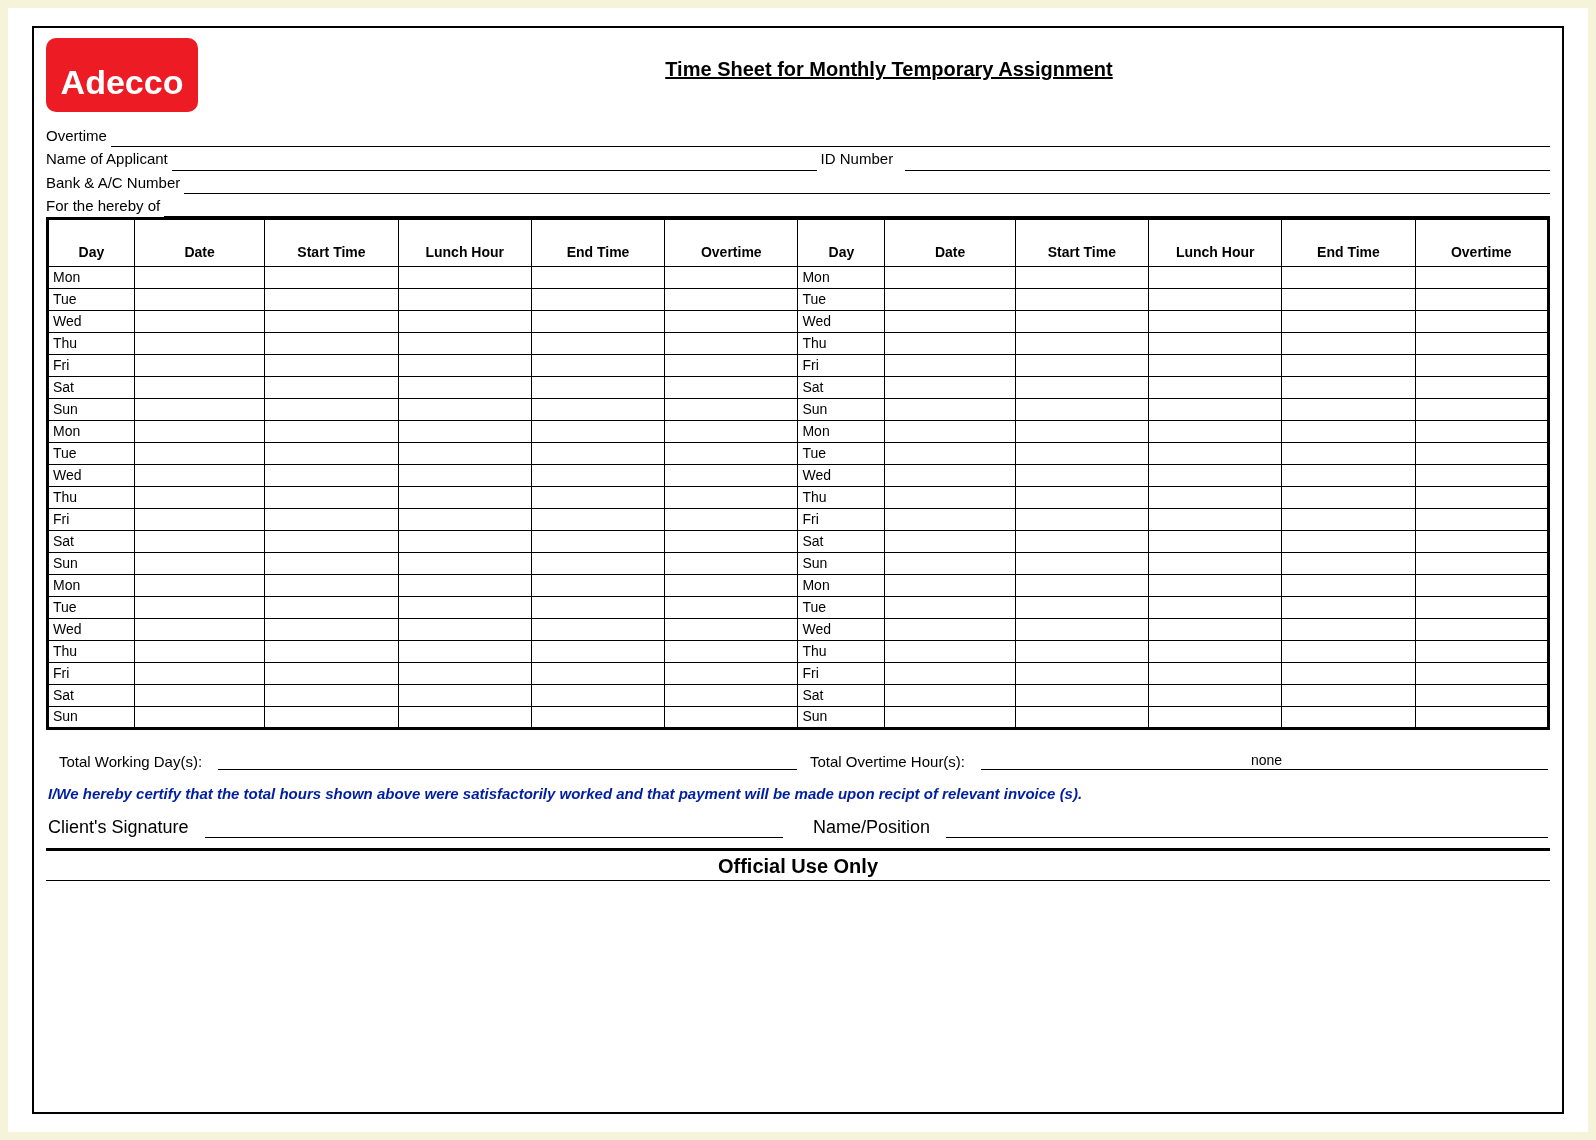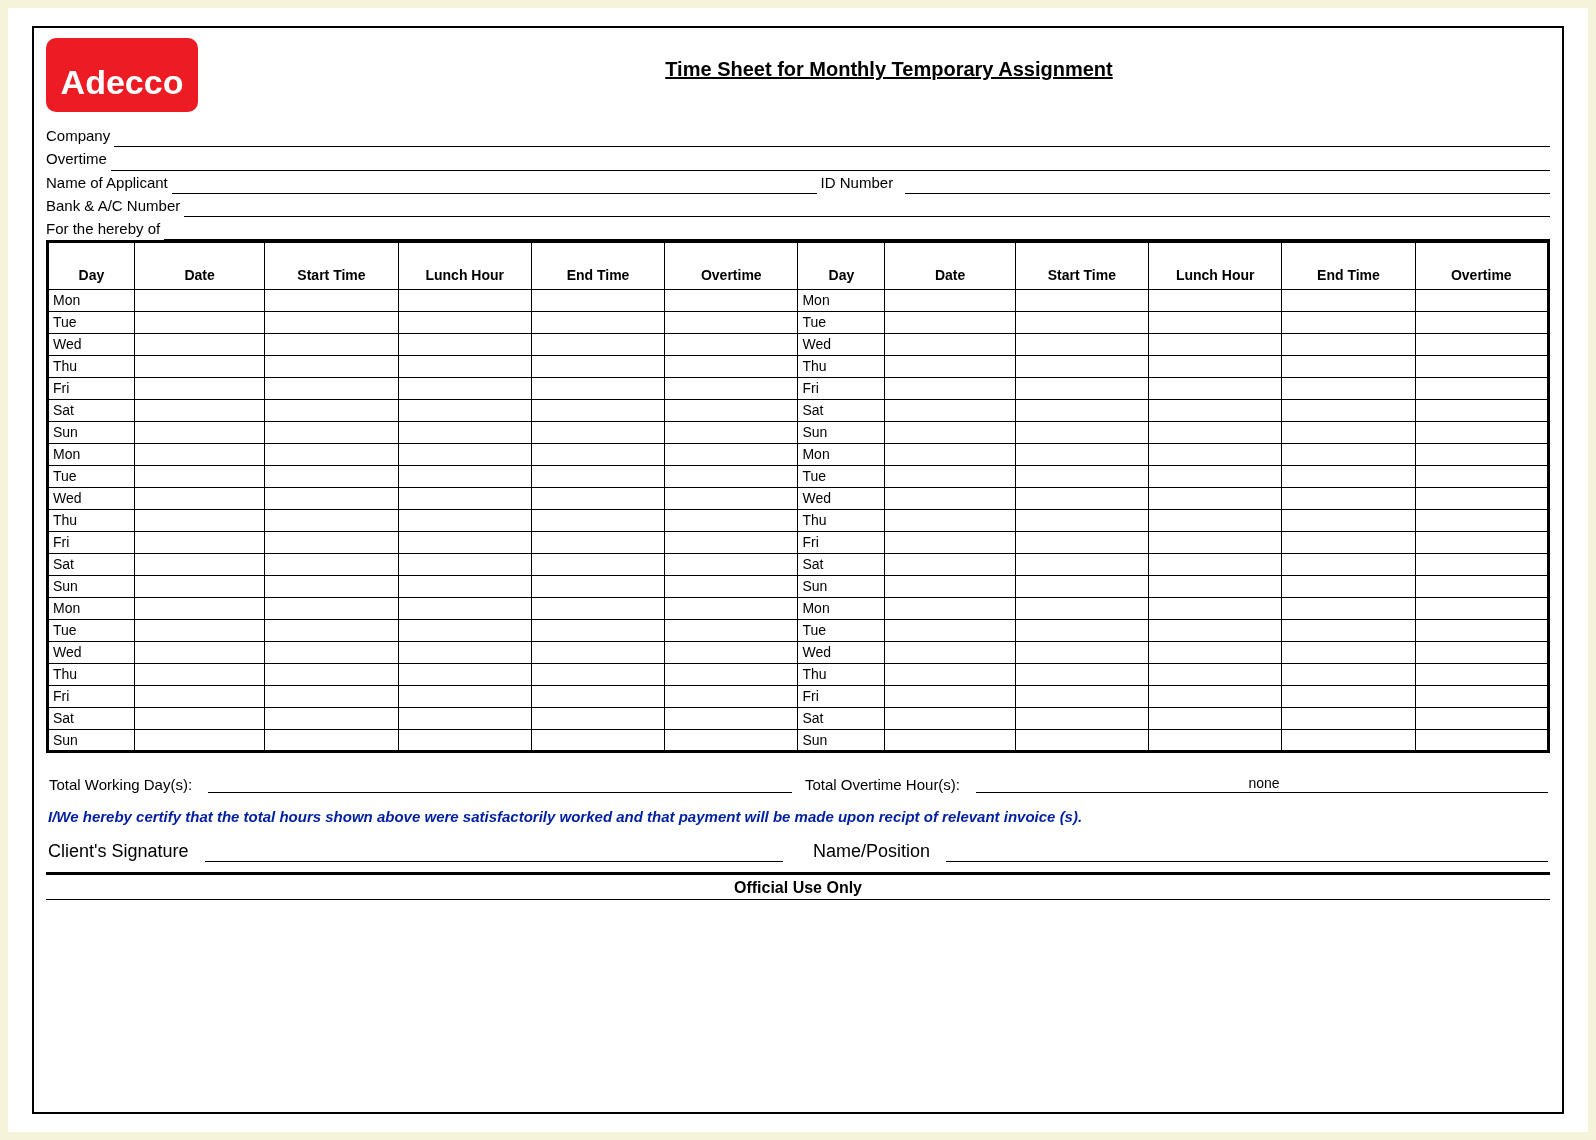--- a/index.html
+++ b/index.html
@@ -84,56 +84,52 @@
   table.sheet th {
     font-weight: 700;
     text-align: center;
     vertical-align: bottom;
     padding: 4px 2px 6px 2px;
     height: 48px;
   }
   col.c-day { width: 60px; }
   col.c-date { width: 90px; }
   col.c-std { width: 92px; }
-  .totals { display:flex; gap:13px; margin: 22px 2px 14px 3px; font-size:15px; }
+  .totals { display:flex; gap:13px; margin: 22px 2px 14px 13px; font-size:15px; }
   .totals .seg { display:flex; flex:1; align-items:flex-end; }
   .totals .seg .line { flex:1; border-bottom:1px solid #000; height:18px; margin-left:16px; padding-left:4px; font-size:14px;text-align:center; }
   .cert {
     color: #001fa0;
     font-style: italic;
     font-weight: 700;
     font-size: 15px;
     margin: 6px 2px 13px 2px;
     line-height: 1.35;
   }
   .sig { display:flex; gap:30px; font-size:18px; margin: 0 2px 10px 2px; }
   .sig .seg { display:flex; flex:1; align-items:flex-end; }
   .sig .line { flex:1; border-bottom:1px solid #000; height:18px; margin-left:16px; }
   .hr-strong { border:0; border-top:3px solid #000; margin: 8px 0 4px 0; }
-  .official { text-align:center; font-weight:700; font-size:16px; }
+  .official { text-align:center; font-weight:700; font-size:20px; }
   .hr-thin { border:0; border-top:1.5px solid #000; margin-top:2px; }
 </style>
 </head>
 <body>
 
 <div class="page">
   <div class="inner-border">
 
     <div class="header-row">
       <div class="logo">Adecco</div>
       <div class="title-wrap">
         <span class="title">Time Sheet for Monthly Temporary Assignment</span>
       </div>
     </div>
 
     <div class="meta">
-      <div class="meta-row">
-        <span class="meta-label">Company</span>
-        <span class="meta-line"></span>
-      </div>
       <div class="meta-row">
         <span class="meta-label">Overtime</span>
         <span class="meta-line"></span>
       </div>
       <div class="meta-row">
         <span class="meta-label">Name of Applicant</span>
         <span class="meta-line-mid"></span>
         <span class="meta-label">ID Number</span>
         <span class="meta-line" style="margin-left:12px"></span>
       </div>

